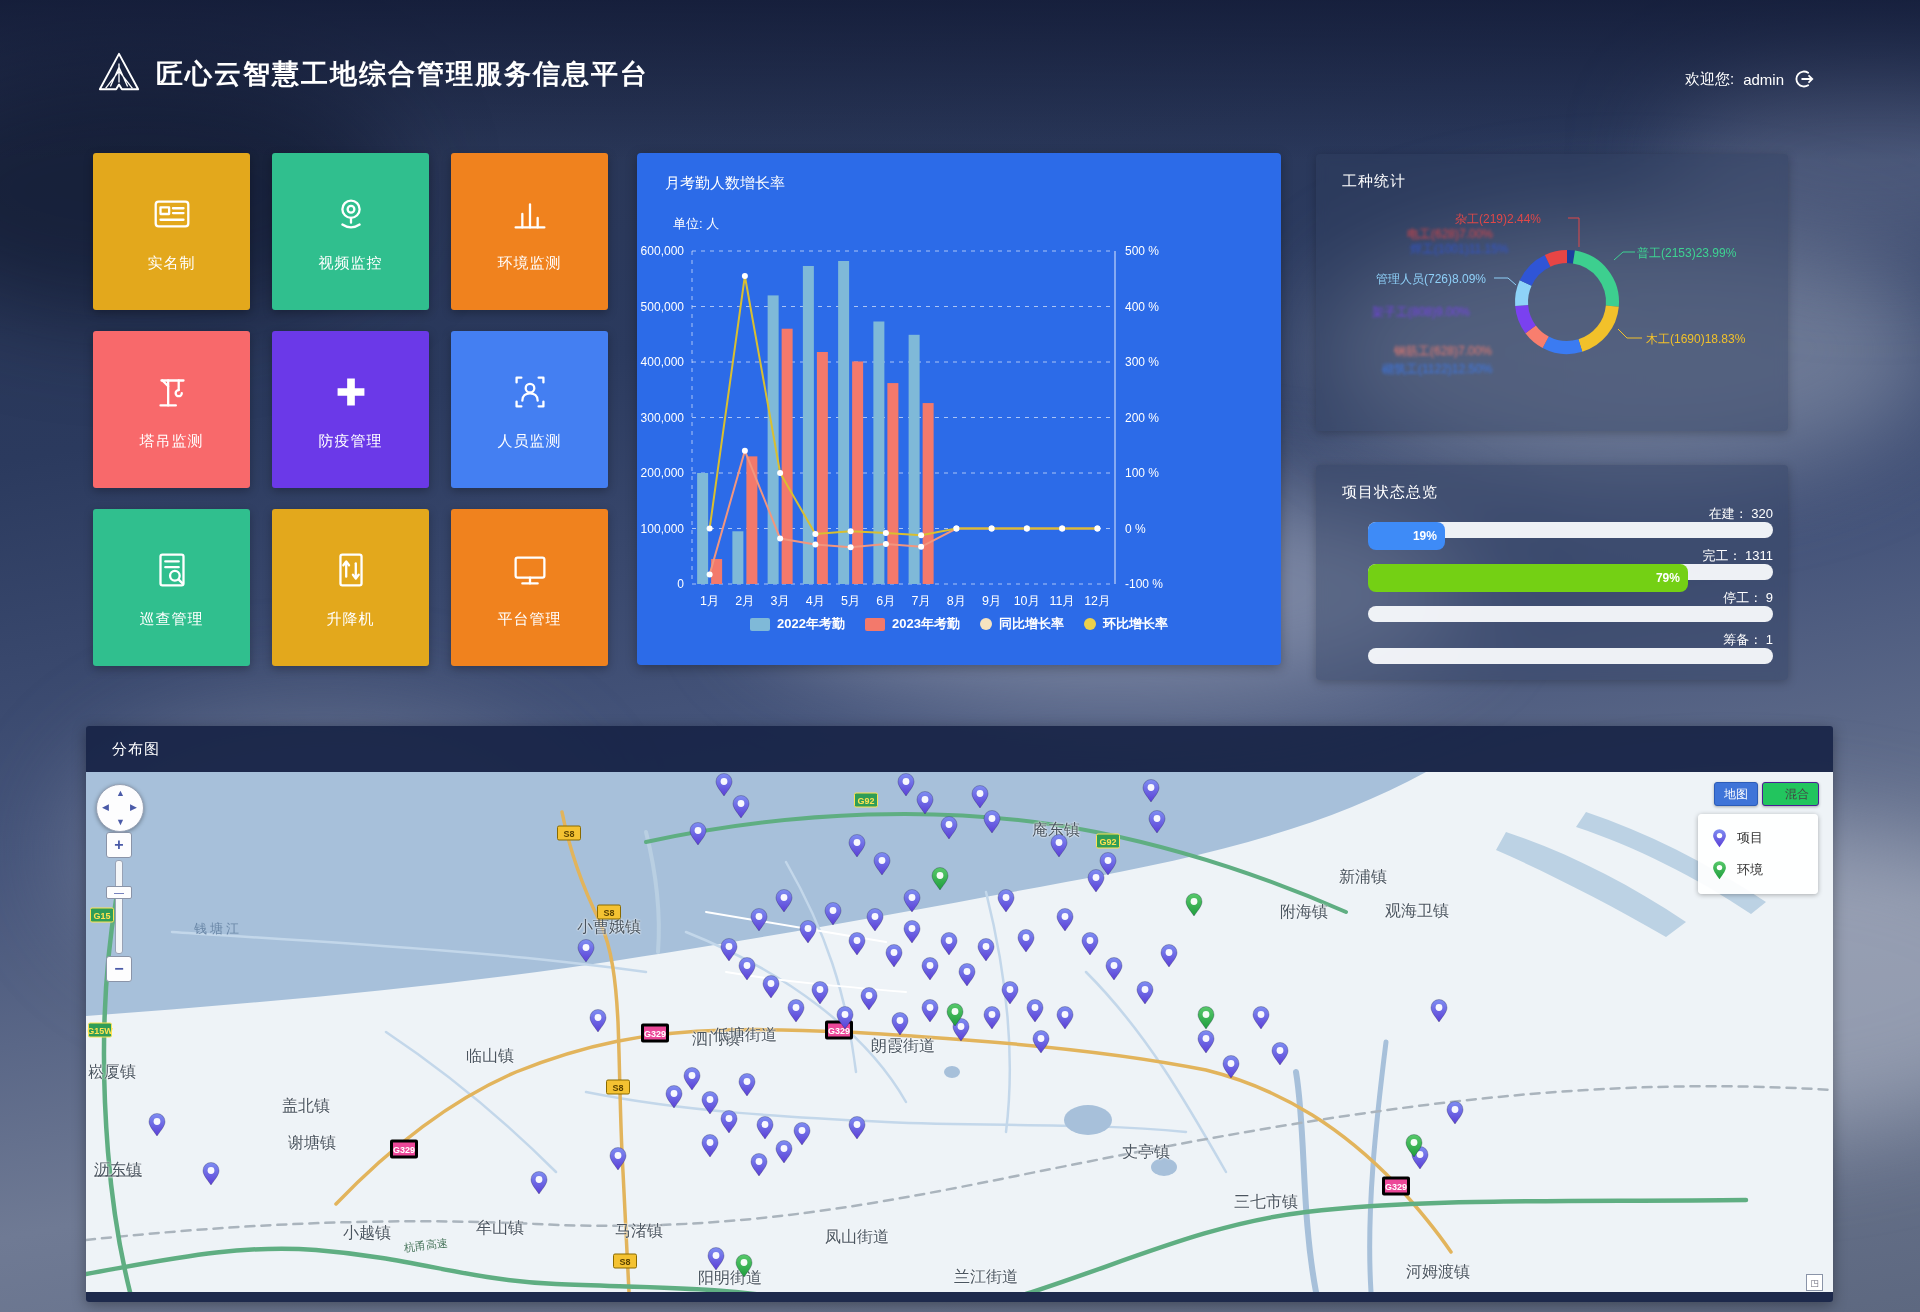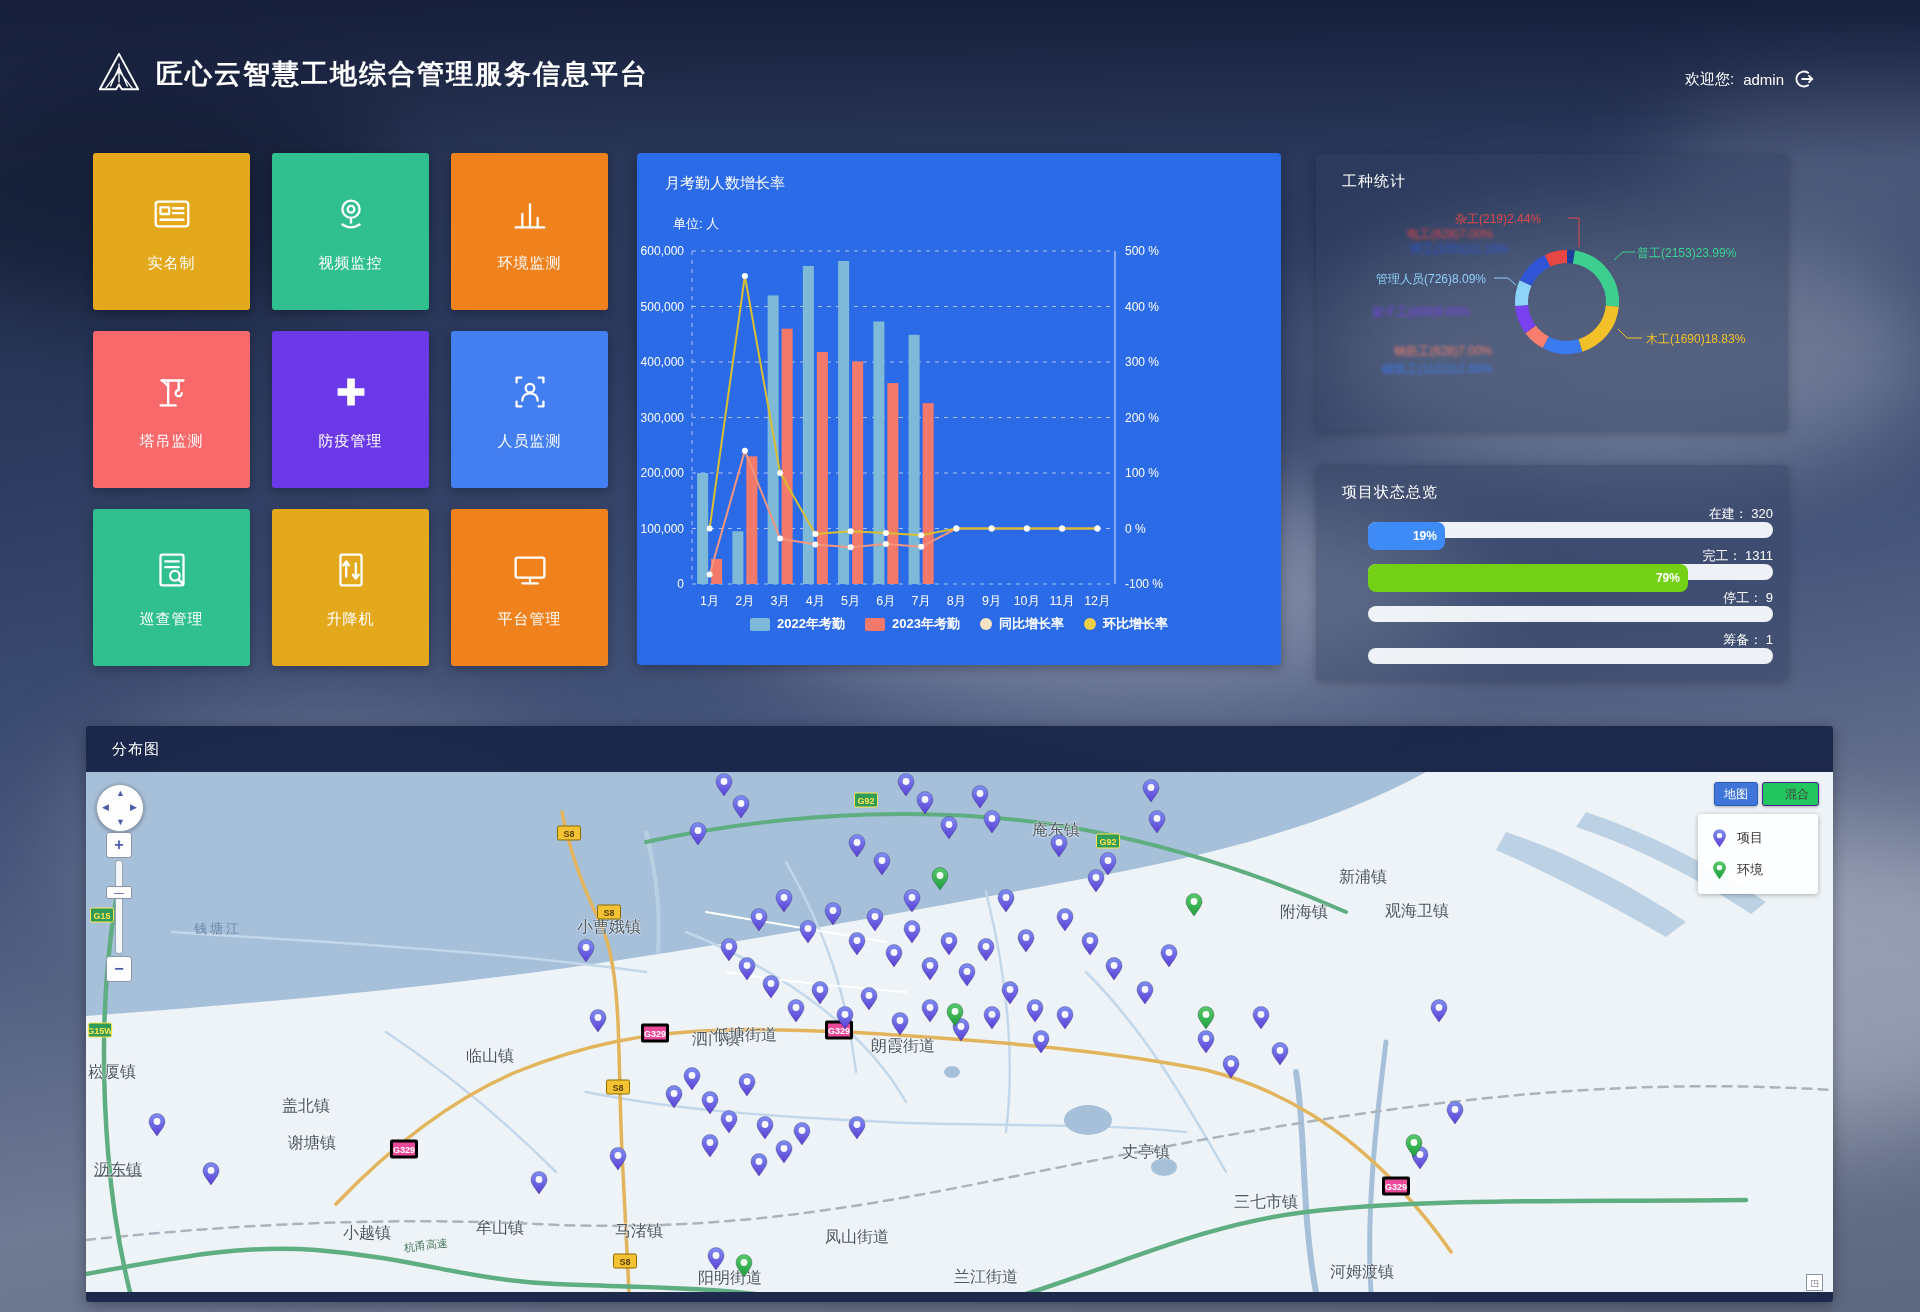--- a/index.html
+++ b/index.html
@@ -400,21 +400,21 @@
         <div class="town" style="left: 771px; top: 465px;">凤山街道</div>
         <div class="town" style="left: 644px; top: 506px;">阳明街道</div>
         <div class="town" style="left: 220px; top: 334px;">盖北镇</div>
         <div class="town" style="left: 226px; top: 371px;">谢塘镇</div>
         <div class="town" style="left: 26px; top: 300px;">崧厦镇</div>
         <div class="town" style="left: 32px; top: 398px; text-decoration: underline;">沥东镇</div>
         <div class="town" style="left: 281px; top: 461px;">小越镇</div>
         <div class="town" style="left: 1060px; top: 380px;">丈亭镇</div>
         <div class="town" style="left: 1180px; top: 430px;">三七市镇</div>
         <div class="town" style="left: 900px; top: 505px;">兰江街道</div>
-        <div class="town" style="left: 1276px; top: 500px;">河姆渡镇</div>
+        <div class="town" style="left: 1352px; top: 500px;">河姆渡镇</div>
         <div class="badge g" style="left: 16px; top: 143px;">G15</div>
         <div class="badge g" style="left: 14px; top: 258px;">G15W</div>
         <div class="badge g" style="left: 780px; top: 28px;">G92</div>
         <div class="badge g" style="left: 1022px; top: 69px;">G92</div>
         <div class="badge s" style="left: 483px; top: 61px;">S8</div>
         <div class="badge s" style="left: 523px; top: 140px;">S8</div>
         <div class="badge s" style="left: 532px; top: 315px;">S8</div>
         <div class="badge s" style="left: 539px; top: 489px;">S8</div>
         <div class="badge r" style="left: 569px; top: 261px;">G329</div>
         <div class="badge r" style="left: 753px; top: 258px;">G329</div>

